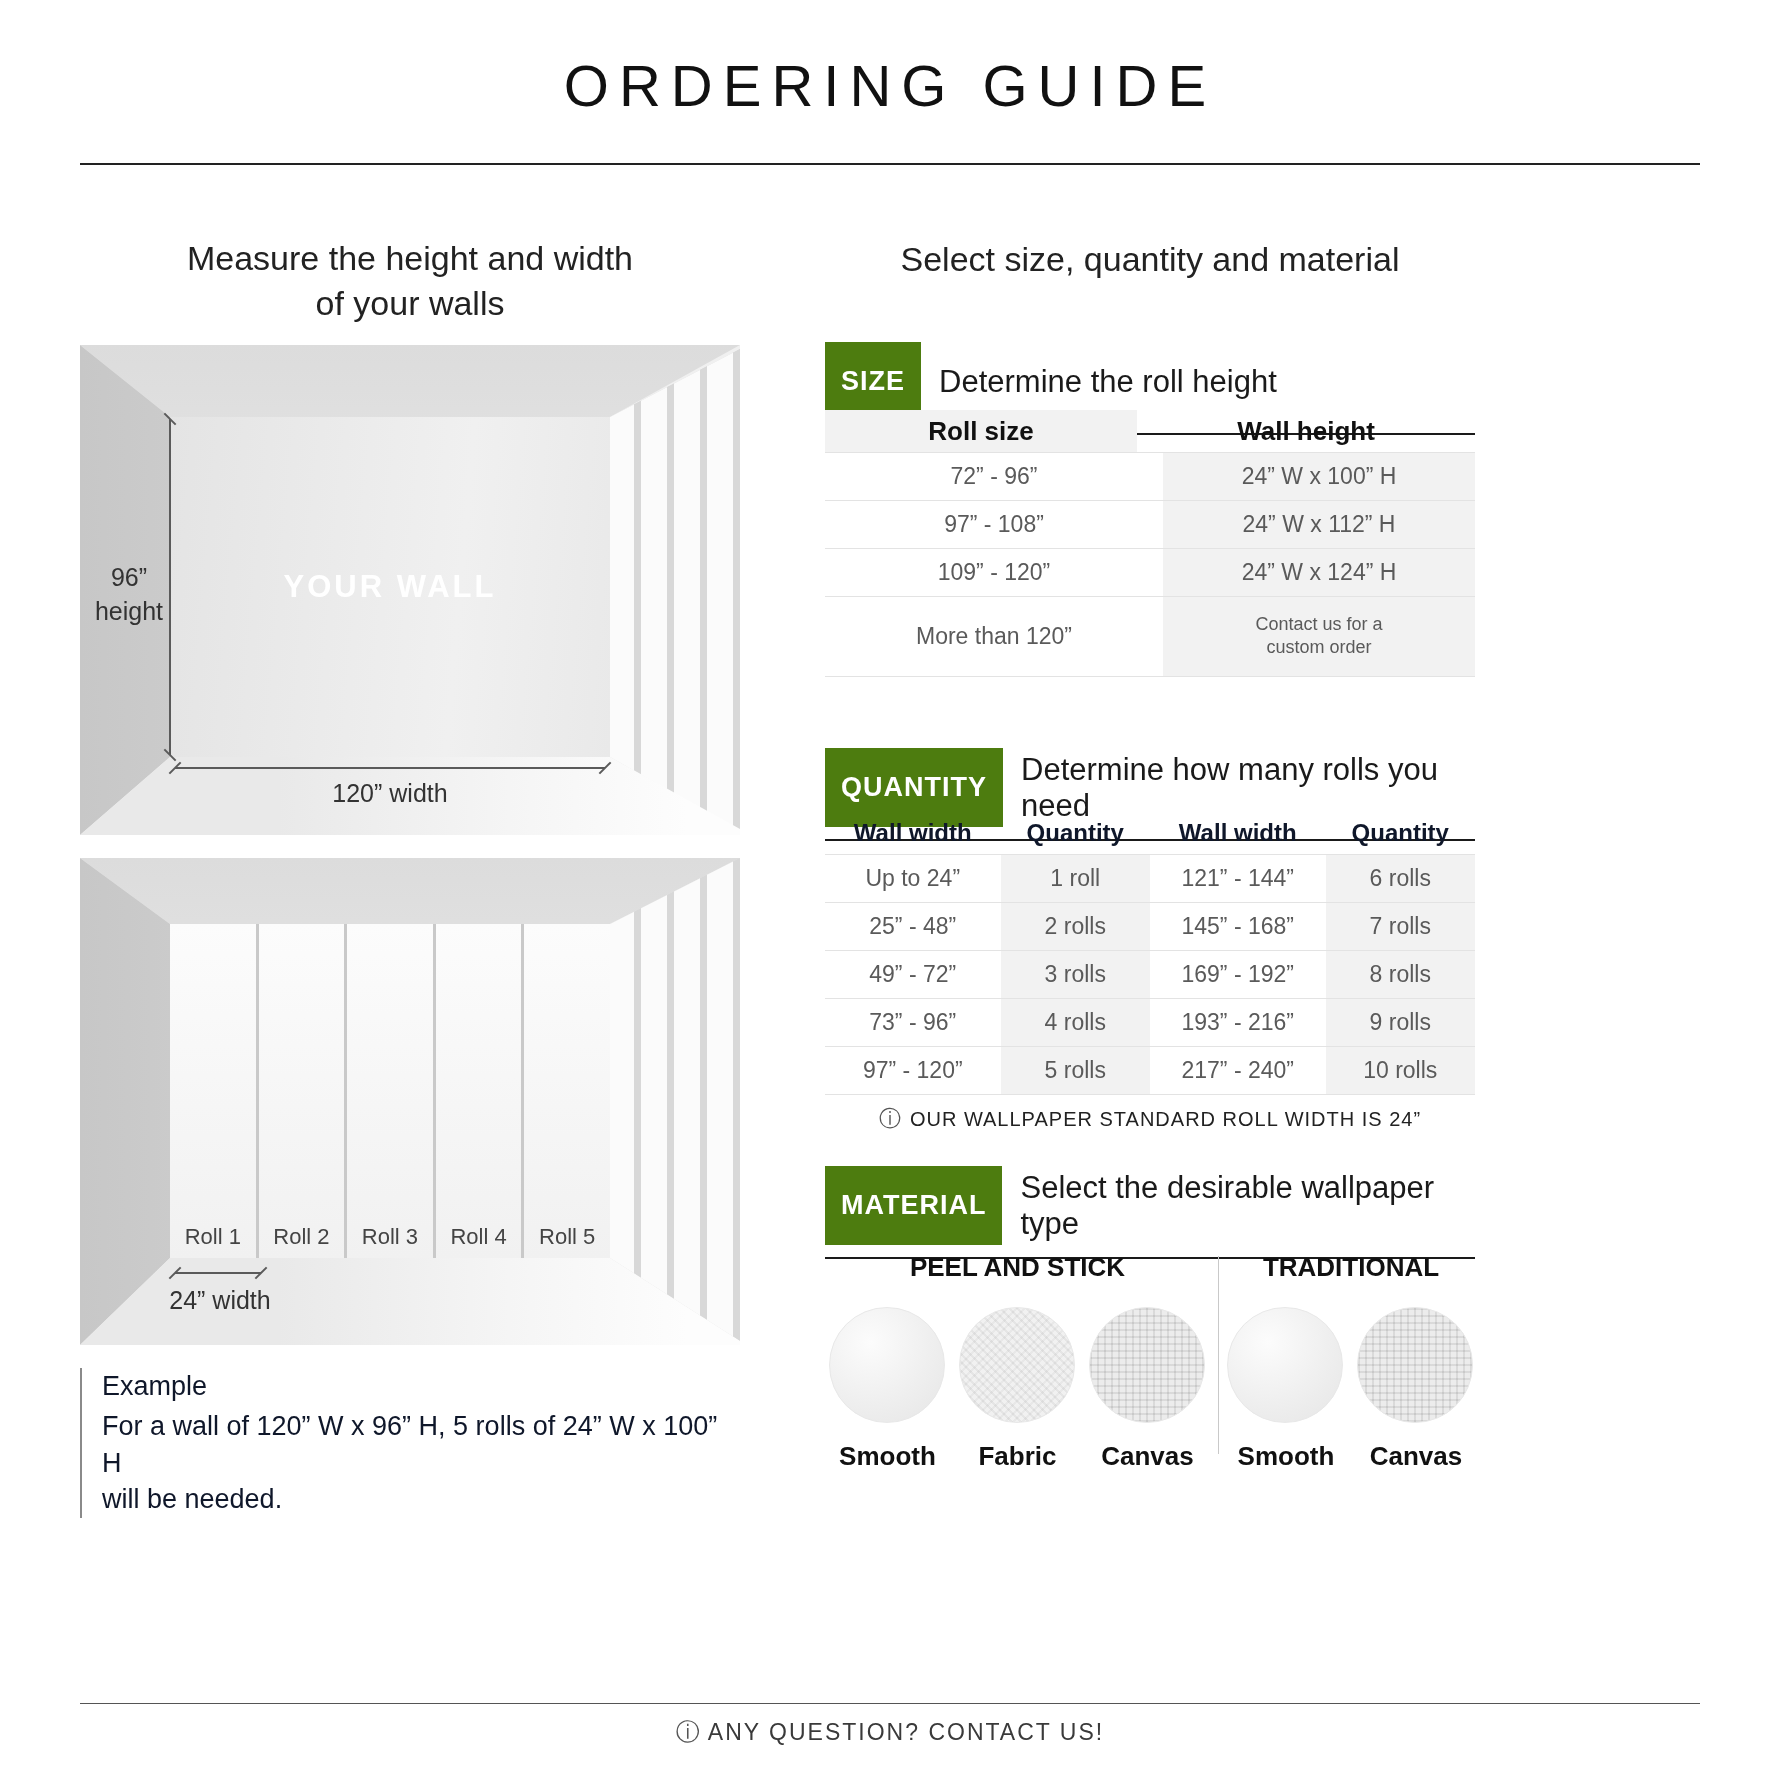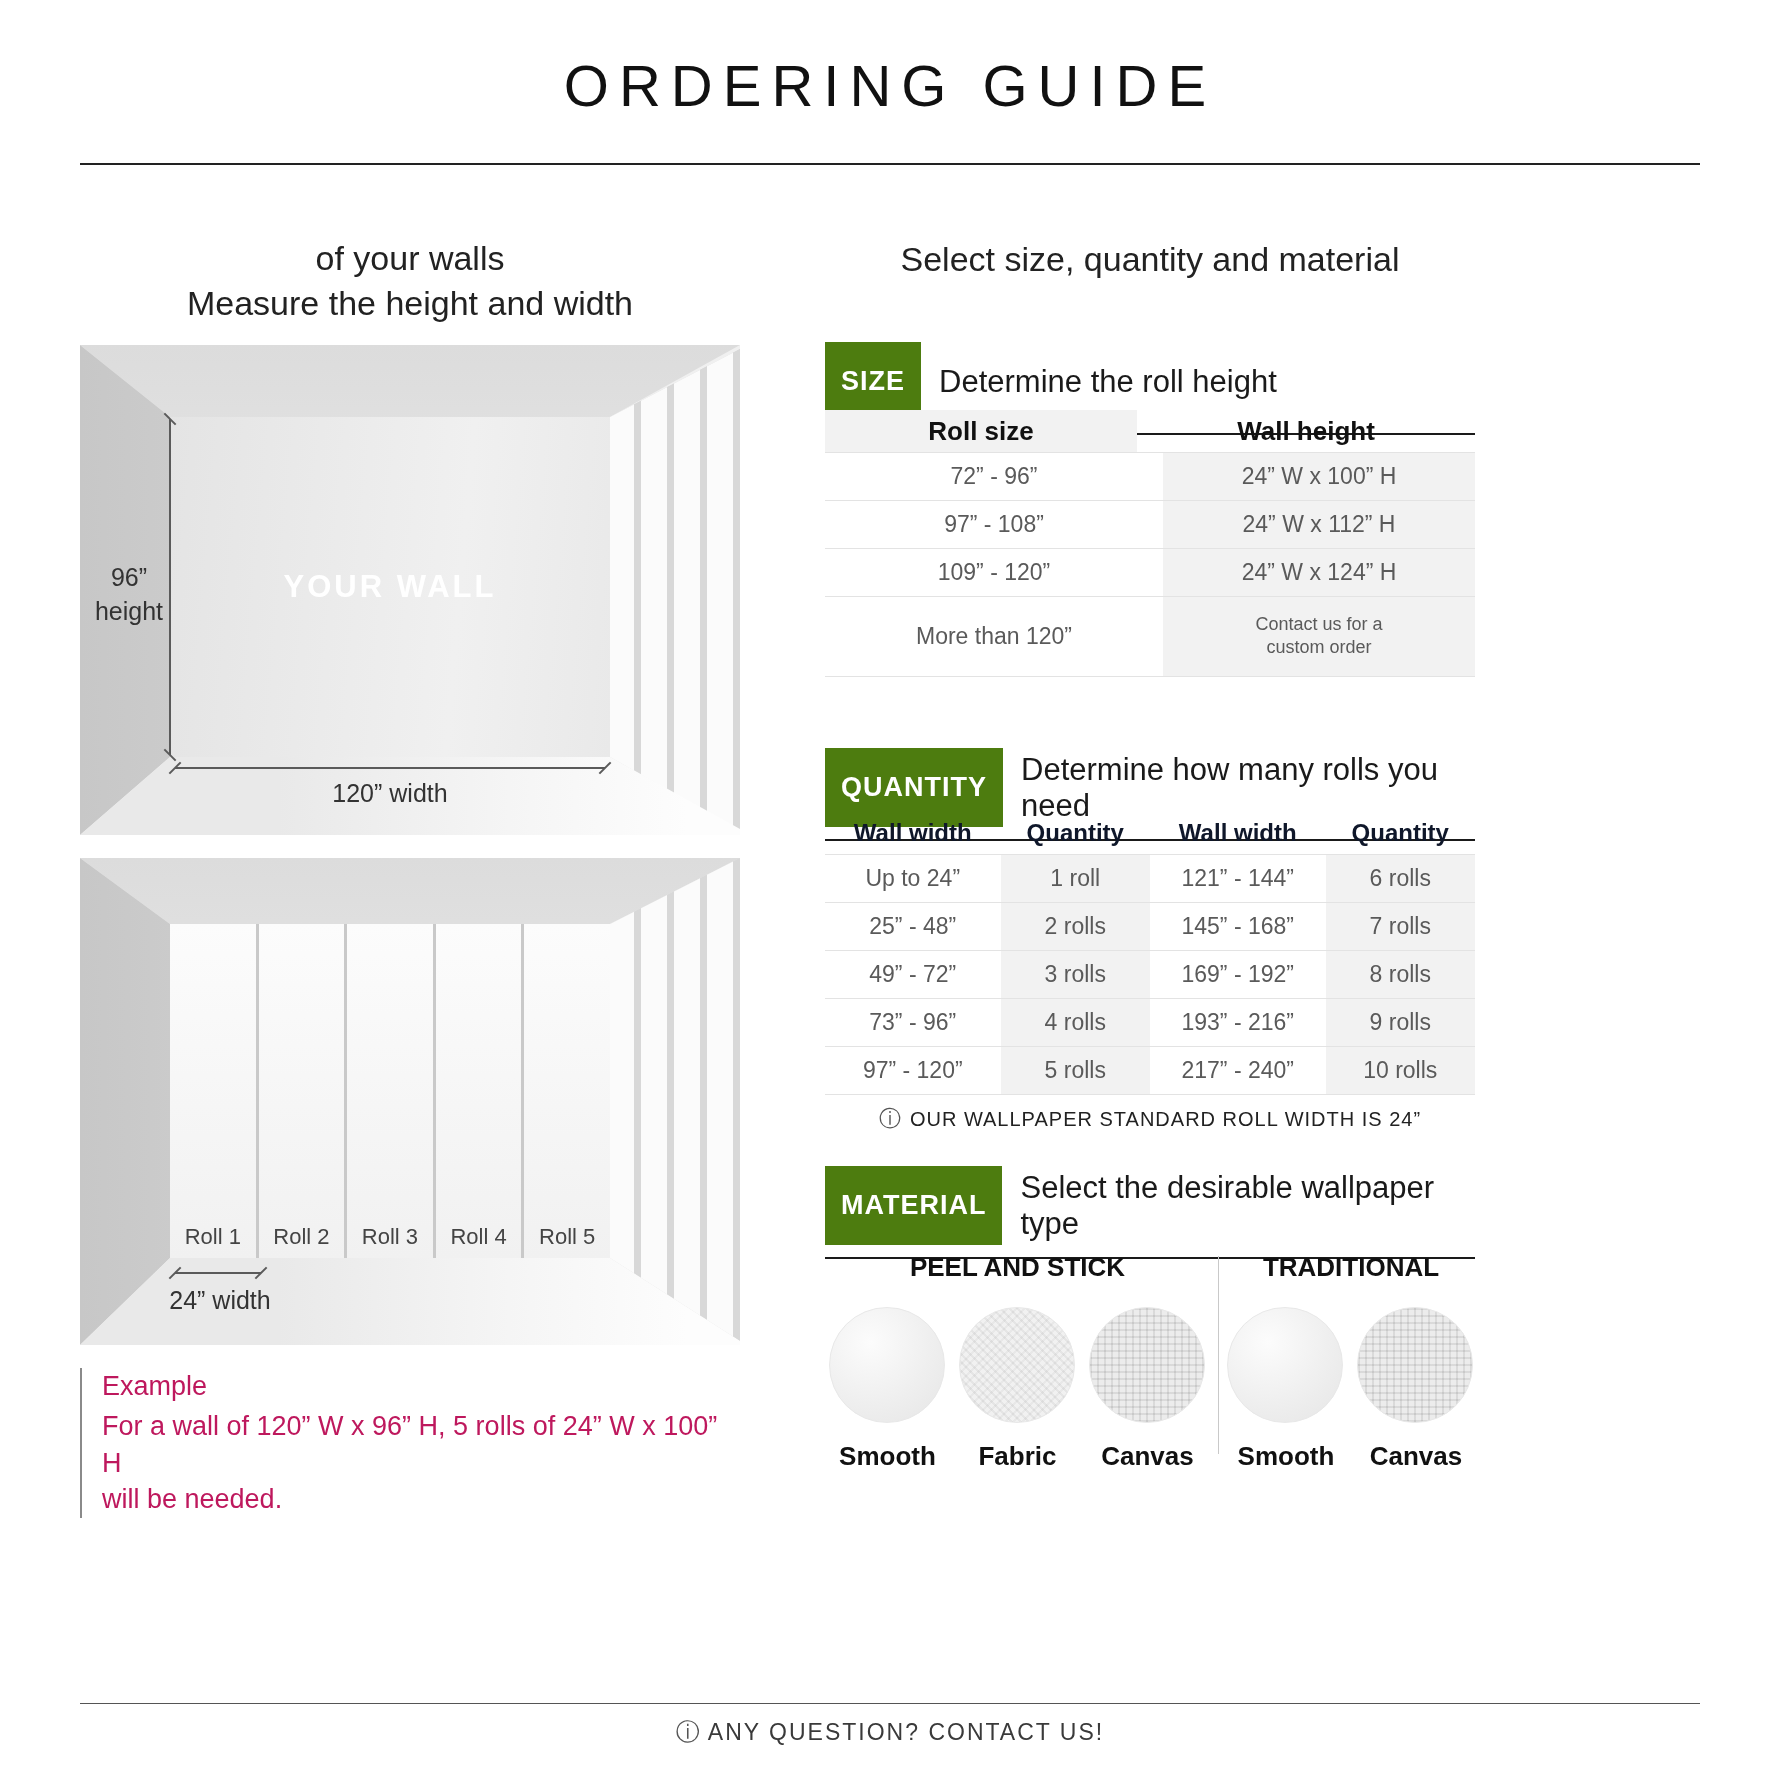--- a/index.html
+++ b/index.html
@@ -79,21 +79,21 @@
     position:absolute; left:6px; top:216px; width:86px; text-align:center;
     font-size:25px; color:#333; line-height:1.35;
   }
   .r1-width-label { position:absolute; left:95px; top:434px; width:430px; text-align:center; font-size:25px; color:#333; }
   .r2-width-label { position:absolute; left:10px; top:428px; width:260px; text-align:center; font-size:25px; color:#333; }
 
   
   .example {
     position:absolute; left:80px; top:1368px; width:620px;
     border-left:2px solid #8a8a8a; padding-left:20px;
-    font-size:27px; color:#be185d; line-height:1.35;
+    font-size:27px; color:#0f172a; line-height:1.35;
   }
   .example .ex-title { margin-bottom:4px; }
 
   
   .section-head {
     position:absolute; left:825px; width:650px;
     display:flex; align-items:center; gap:18px;
     padding-bottom:12px; border-bottom:2px solid #1a1a1a;
   }
   .badge {
@@ -164,22 +164,22 @@
 </style>
 </head>
 <body>
 
 <div class="page">
 
   <div class="page-title">ORDERING GUIDE</div>
   <div class="top-rule"></div>
 
   <div class="left-heading">
+    <div>Measure the height and width</div>
     <div>of your walls</div>
-    <div>Measure the height and width</div>
   </div>
 
   <div class="right-heading">Select size, quantity and material</div>
 
   <div class="room" id="room1">
     <div class="layer r1-ceiling"></div>
     <div class="layer r1-leftwall"></div>
     <div class="layer r1-window"></div>
     <div class="layer r1-floor"></div>
     <div class="r1-wall">

